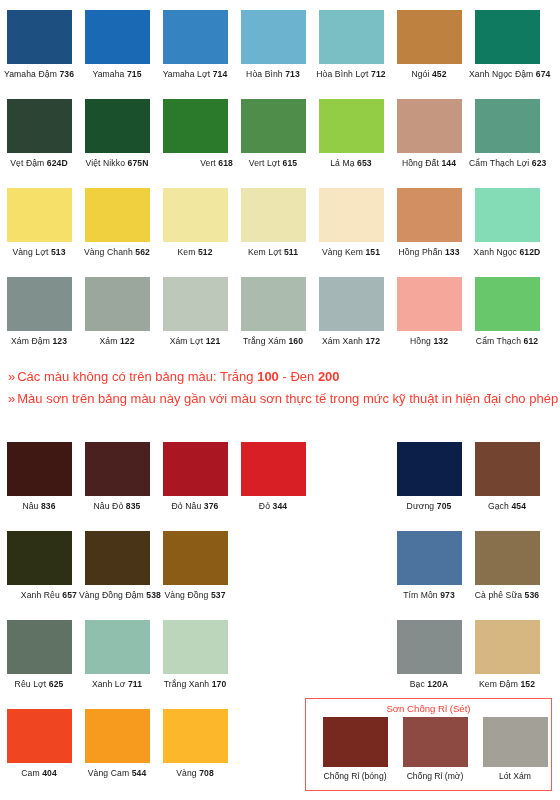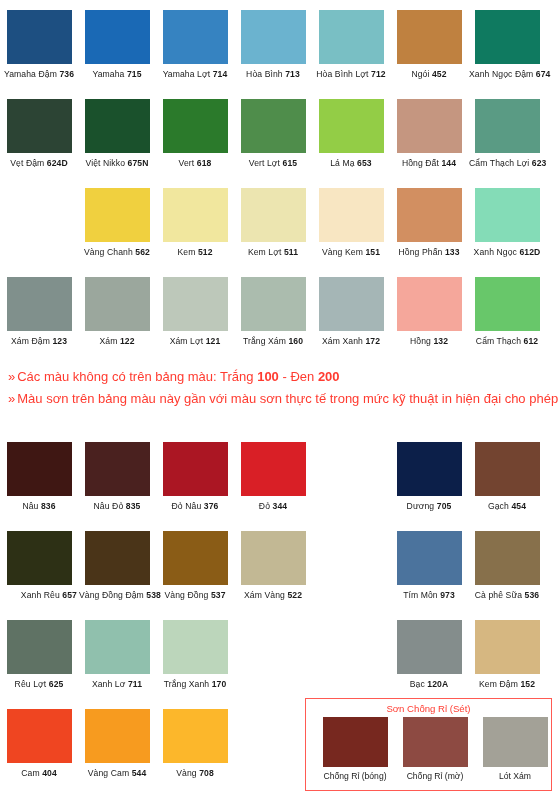--- a/index.html
+++ b/index.html
@@ -159,21 +159,21 @@
       </div>
       <div class="grid-row">
         <div class="cell" style="left: 1px;">
           <span class="chip" style="background: rgb(44, 68, 52);"></span>
           <span class="chip-label">Vẹt Đậm <b>624D</b></span>
         </div>
         <div class="cell" style="left: 79px;">
           <span class="chip" style="background: rgb(26, 81, 44);"></span>
           <span class="chip-label">Việt Nikko <b>675N</b></span>
         </div>
-        <div class="cell" style="left: 157px;">
+        <div class="cell" style="left: 157px; text-align: right;">
           <span class="chip" style="background: rgb(43, 122, 43);"></span>
           <span class="chip-label">Vert <b>618</b></span>
         </div>
         <div class="cell" style="left: 235px;">
           <span class="chip" style="background: rgb(79, 141, 75);"></span>
           <span class="chip-label">Vert Lợt <b>615</b></span>
         </div>
         <div class="cell" style="left: 313px;">
           <span class="chip" style="background: rgb(147, 205, 70);"></span>
           <span class="chip-label">Lá Mạ <b>653</b></span>
@@ -181,20 +181,24 @@
         <div class="cell" style="left: 391px;">
           <span class="chip" style="background: rgb(197, 150, 128);"></span>
           <span class="chip-label">Hồng Đất <b>144</b></span>
         </div>
         <div class="cell" style="left: 469px;">
           <span class="chip" style="background: rgb(90, 155, 132);"></span>
           <span class="chip-label">Cẩm Thạch Lợi <b>623</b></span>
         </div>
       </div>
       <div class="grid-row">
+        <div class="cell" style="left: 1px;">
+          <span class="chip" style="background: rgb(246, 224, 106);"></span>
+          <span class="chip-label">Vàng Lợt <b>513</b></span>
+        </div>
         <div class="cell" style="left: 79px;">
           <span class="chip" style="background: rgb(240, 208, 63);"></span>
           <span class="chip-label">Vàng Chanh <b>562</b></span>
         </div>
         <div class="cell" style="left: 157px;">
           <span class="chip" style="background: rgb(241, 231, 158);"></span>
           <span class="chip-label">Kem <b>512</b></span>
         </div>
         <div class="cell" style="left: 235px;">
           <span class="chip" style="background: rgb(236, 229, 176);"></span>
@@ -282,24 +286,20 @@
           <span class="chip" style="background: rgb(45, 48, 21);"></span>
           <span class="chip-label">Xanh Rêu <b>657</b></span>
         </div>
         <div class="cell" style="left: 79px;">
           <span class="chip" style="background: rgb(74, 52, 24);"></span>
           <span class="chip-label">Vàng Đồng Đậm <b>538</b></span>
         </div>
         <div class="cell" style="left: 157px;">
           <span class="chip" style="background: rgb(138, 92, 22);"></span>
           <span class="chip-label">Vàng Đồng <b>537</b></span>
-        </div>
-        <div class="cell" style="left: 235px;">
-          <span class="chip" style="background: rgb(194, 184, 148);"></span>
-          <span class="chip-label">Xám Vàng <b>522</b></span>
         </div>
         <div class="cell" style="left: 391px;">
           <span class="chip" style="background: rgb(75, 115, 157);"></span>
           <span class="chip-label">Tím Môn <b>973</b></span>
         </div>
         <div class="cell" style="left: 469px;">
           <span class="chip" style="background: rgb(135, 112, 75);"></span>
           <span class="chip-label">Cà phê Sữa <b>536</b></span>
         </div>
       </div>

